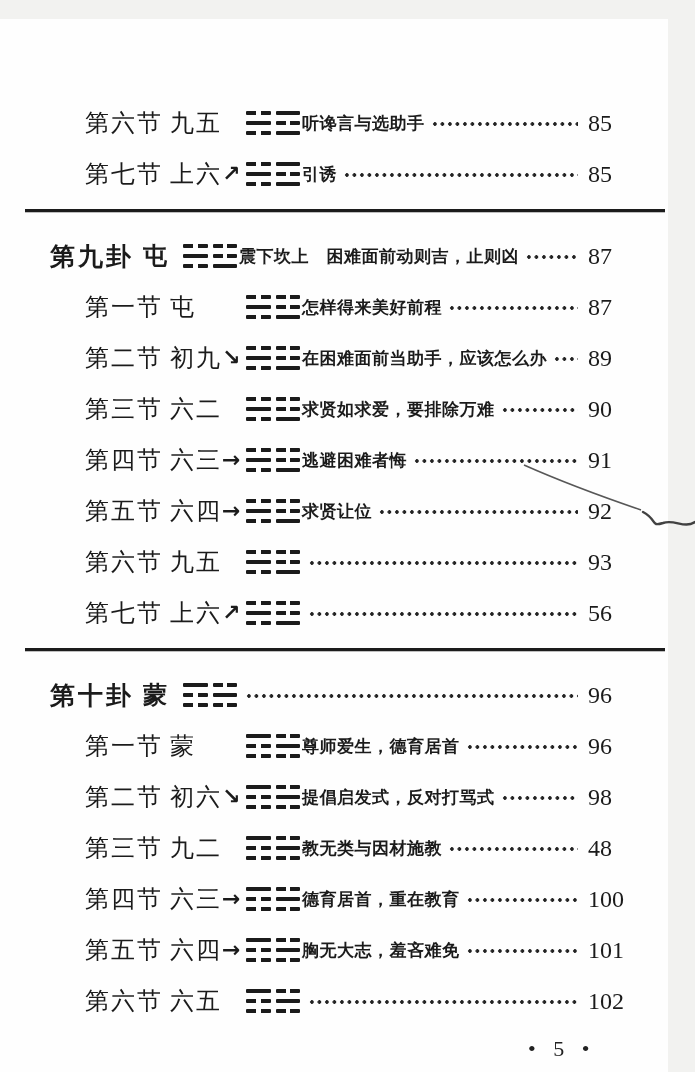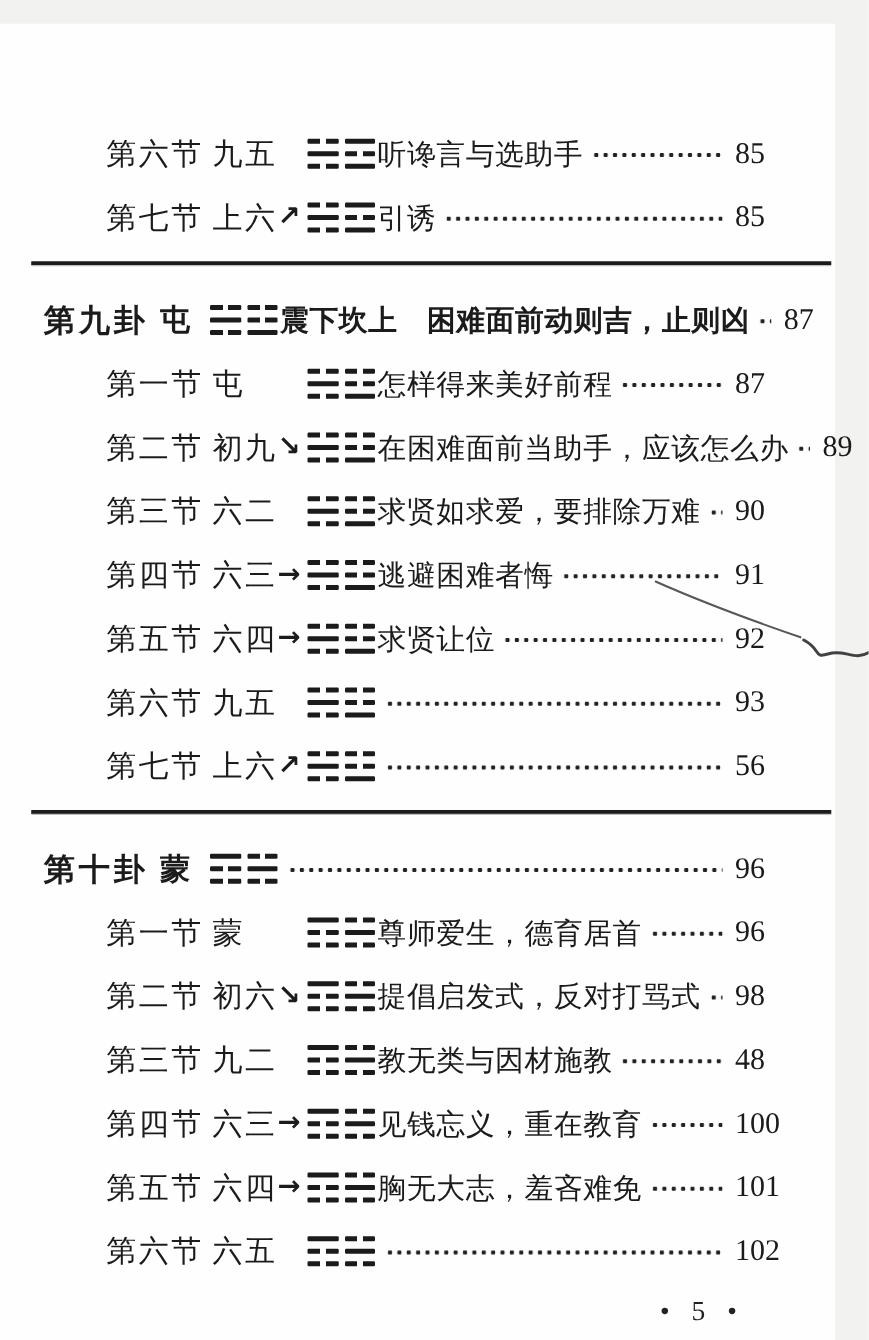--- a/index.html
+++ b/index.html
@@ -12,41 +12,41 @@
     position:relative;width:668px;height:1072px;
     background:#fefefe;color:#1b1b1b;margin-top:19px;
   }
   .toc{padding-top:88px;}
   .row{
     display:flex;align-items:center;
     height:32px;margin:0 30px 19px 0;
     padding-left:85px;
     white-space:nowrap;
   }
-  .row.chapter{padding-left:35px;font-weight:700;}
+  .row.chapter{padding-left:50px;font-weight:700;}
   .c-label{
     width:85px;font-size:24px;letter-spacing:2px;flex:none;
   }
   .row.chapter .c-label{width:93px;font-size:25px;letter-spacing:3px;}
   .c-yao{width:52px;font-size:24px;letter-spacing:2px;flex:none;}
   .row.chapter .c-yao{width:40px;letter-spacing:0;}
   .c-arrow{
     width:24px;flex:none;font-size:22px;font-weight:700;
     font-family:"DejaVu Sans",sans-serif;text-align:left;line-height:1;
   }
   .c-hex{
     width:54px;height:26px;flex:none;
     display:flex;gap:5px;align-items:stretch;margin-right:2px;
   }
   .trigram{flex:1;display:flex;flex-direction:column;justify-content:space-between;padding:1px 0;}
   .hexbar{height:3.6px;background:#1b1b1b;border-radius:1px;}
   .hexbar.broken{
     background:linear-gradient(90deg,#1b1b1b 0 41%,rgba(0,0,0,0) 41% 59%,#1b1b1b 59%);
   }
-  .c-title{font-size:23px;letter-spacing:0.5px;flex:none;}
+  .c-title{font-size:17px;letter-spacing:0.5px;flex:none;font-weight:bold;}
   .c-leader{
     flex:1;min-width:10px;height:12px;margin:6px 8px 0 7px;
     background-image:radial-gradient(circle at 3px 4px,#222 1.6px,rgba(0,0,0,0) 2px);
     background-size:7.5px 12px;background-repeat:repeat-x;
   }
   .c-page{
     width:50px;flex:none;font-size:24px;padding-left:2px;
     font-family:"Liberation Serif",serif;font-weight:400;
   }
   .row.chapter .c-page{font-weight:400;}
@@ -356,21 +356,21 @@
             <span class="hexbar solid"></span>
             <span class="hexbar broken"></span>
             <span class="hexbar broken"></span>
           </span>
           <span class="trigram">
             <span class="hexbar broken"></span>
             <span class="hexbar solid"></span>
             <span class="hexbar broken"></span>
           </span>
         </span>
-      <span class="c-title">见钱忘义，重在教育</span>
+      <span class="c-title">德育居首，重在教育</span>
       <span class="c-leader"></span>
       <span class="c-page">100</span>
     </div>
       <div class="row section">
       <span class="c-label">第五节</span>
       <span class="c-yao">六四</span>
       <span class="c-arrow">→</span>
       <span class="c-hex">
           <span class="trigram">
             <span class="hexbar solid"></span>

